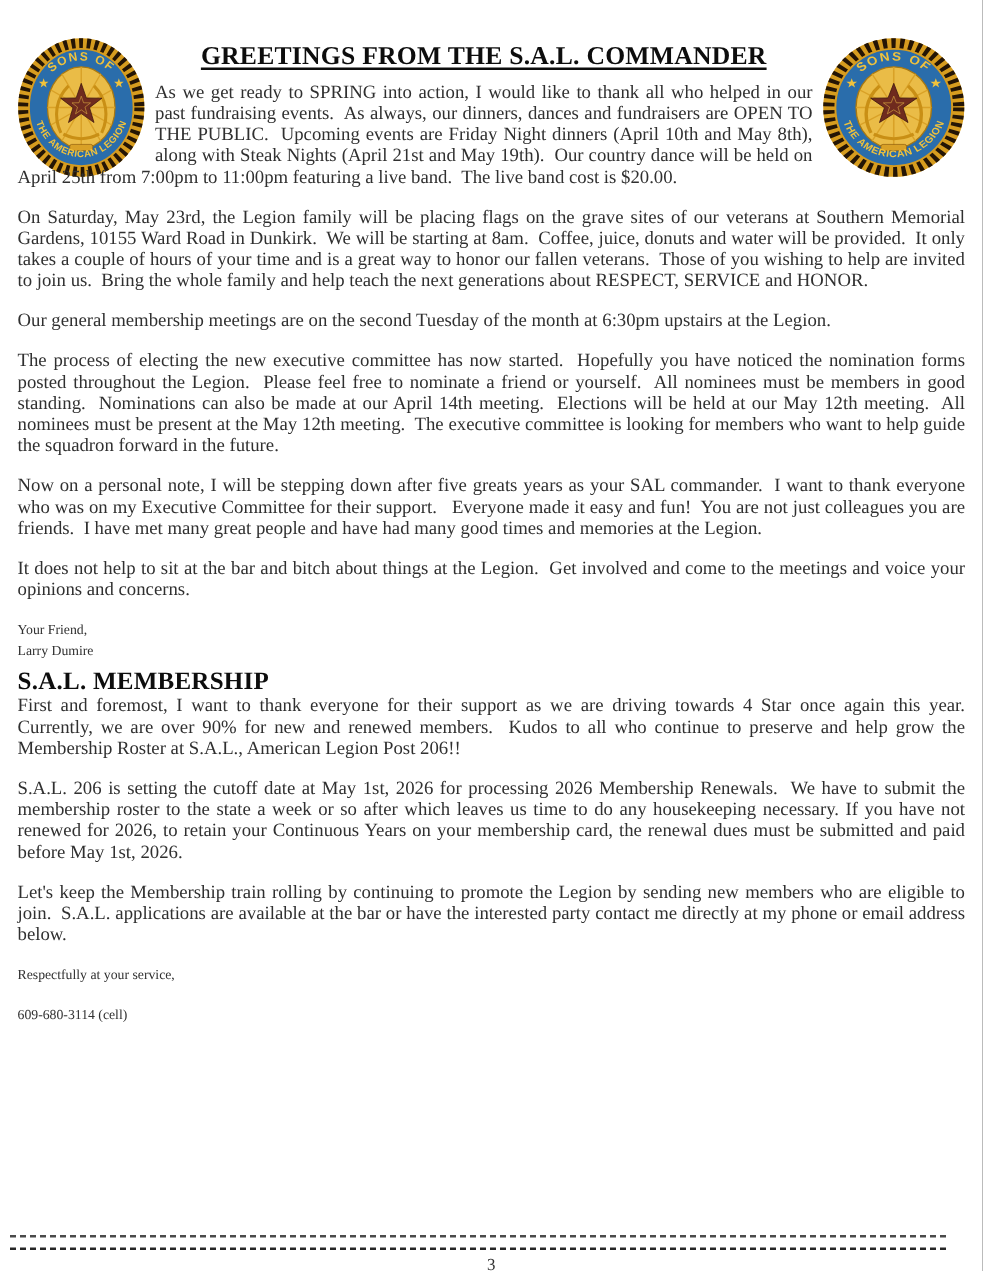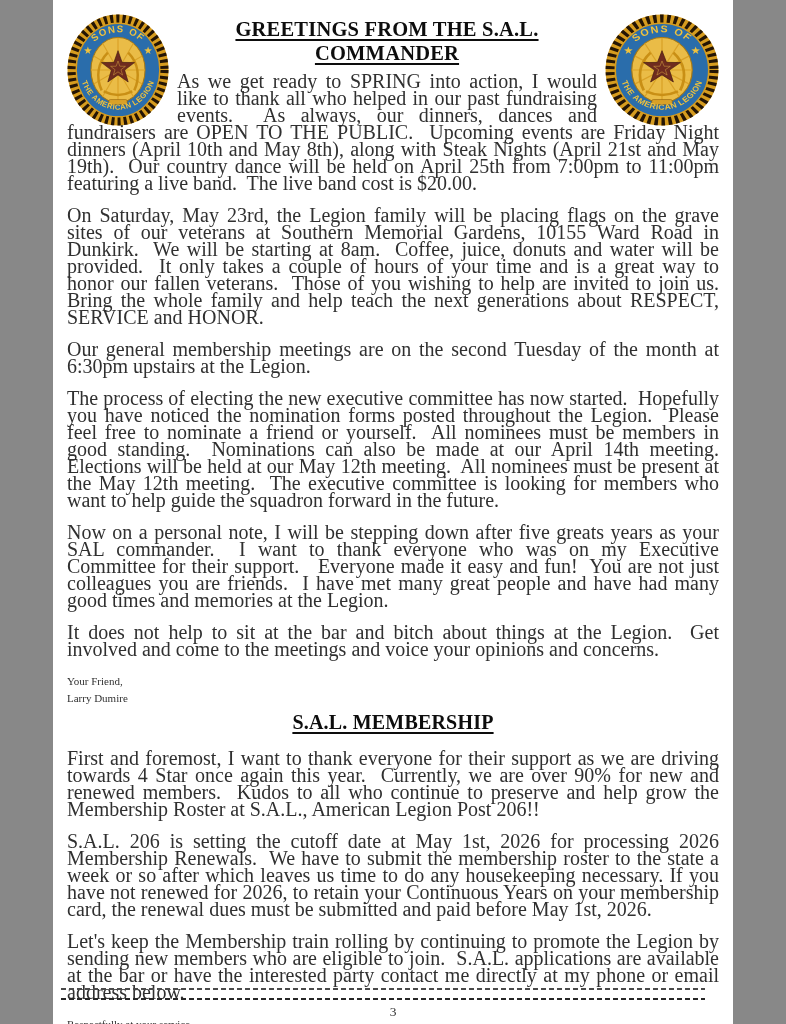--- a/index.html
+++ b/index.html
@@ -13,46 +13,46 @@
     --emblem-gold-deep:#c98f15;
     --emblem-fringe-gold:#d69c1f;
     --emblem-fringe-dark:#241505;
     --emblem-star-maroon:#6f2b1e;
     --emblem-text-gold:#f0c23c;
   }
   *{margin:0;padding:0;box-sizing:border-box;}
   html,body{background:#888;}
   .page{
     position:relative;
-    width:680px;height:1024px;
+    width:786px;height:1024px;
     margin:0 auto;
     background:var(--page-bg);
     font-family:"Liberation Serif","DejaVu Serif",serif;
     color:var(--text);
-    padding:16px 14px 0 14px;
+    padding:32px 14px 0 14px;
     overflow:hidden;
   }
   .defs-svg{position:absolute;width:0;height:0;overflow:hidden;}
   .float-left{float:left;width:102px;height:96px;margin:0 8px 4px 0;}
   .float-right{float:right;width:114px;height:96px;margin:0 0 4px 8px;}
   .emblem-svg{display:block;width:100%;height:112px;margin-top:-2px;}
   h1.doc-title{
     font-size:20.5px;line-height:1.15;font-weight:bold;color:var(--heading);
     text-align:center;margin:2px 0 8px 0;
     text-decoration:underline;text-decoration-thickness:2px;text-underline-offset:3px;
     letter-spacing:.2px;
   }
   h2.section-title{
     font-size:20px;line-height:1.15;font-weight:bold;color:var(--heading);
-    text-align:center;margin:4px 0 16px 0;
-    text-decoration:underline;text-decoration-thickness:2px;text-underline-offset:3px;
+    text-align:left;margin:4px 0 0 0;
+    text-decoration-thickness:2px;text-underline-offset:3px;
     letter-spacing:.2px;
   }
   p.body-text{
-    font-size:20px;line-height:17px;
+    font-size:15px;line-height:17px;
     text-align:justify;white-space:pre-wrap;
     margin:0 0 15px 0;
   }
   .plain-line{font-size:11px;line-height:17px;}
   .signoff-block{margin:0 0 0 0;}
   .contact-block{margin:15px 0 0 0;}
   .footer{position:absolute;left:0;right:0;bottom:4px;}
   .dash-line{
     height:2px;margin:0 28px 0 8px;
     background:repeating-linear-gradient(90deg,var(--divider-top) 0 5px,transparent 5px 8px);
@@ -138,20 +138,21 @@
 
   <h2 class="section-title">S.A.L. MEMBERSHIP</h2>
 
   <p class="body-text">First and foremost, I want to thank everyone for their support as we are driving towards 4 Star once again this year.  Currently, we are over 90% for new and renewed members.  Kudos to all who continue to preserve and help grow the Membership Roster at S.A.L., American Legion Post 206!!</p>
   <p class="body-text">S.A.L. 206 is setting the cutoff date at May 1st, 2026 for processing 2026 Membership Renewals.  We have to submit the membership roster to the state a week or so after which leaves us time to do any housekeeping necessary. If you have not renewed for 2026, to retain your Continuous Years on your membership card, the renewal dues must be submitted and paid before May 1st, 2026.</p>
   <p class="body-text">Let's keep the Membership train rolling by continuing to promote the Legion by sending new members who are eligible to join.  S.A.L. applications are available at the bar or have the interested party contact me directly at my phone or email address below.</p>
 
   <div class="plain-line">Respectfully at your service,</div>
 
   <div class="contact-block">
+    <div class="plain-line">609-680-3114 (cell)</div>
   </div>
 
   <div class="footer">
     <div class="dash-line"></div>
     <div class="dash-line second"></div>
     <div class="page-number">3</div>
   </div>
 
 </div>
 

